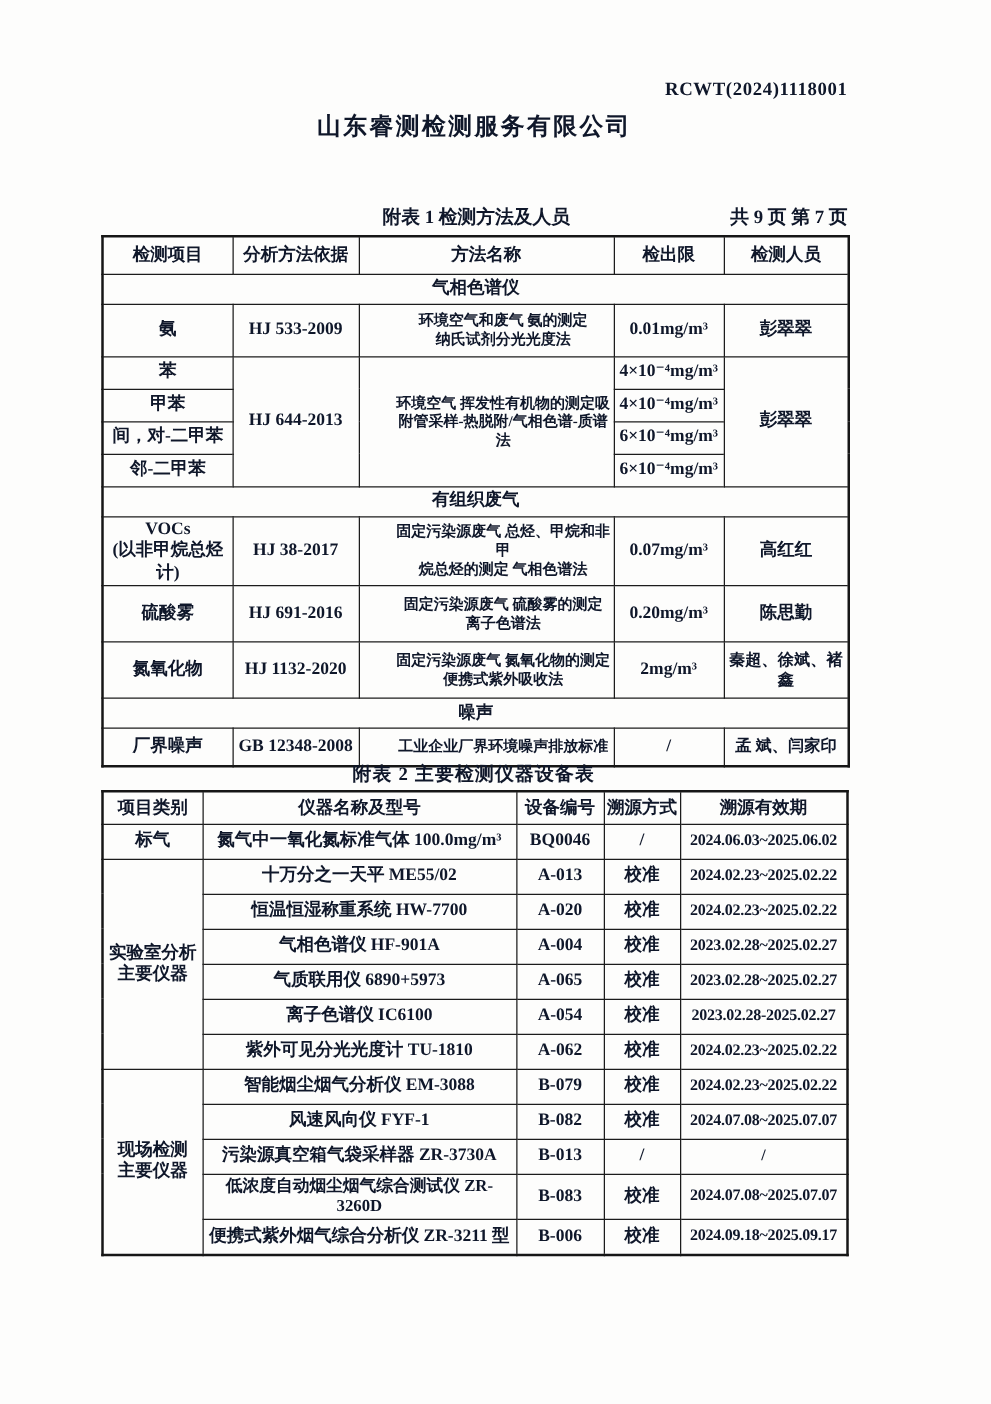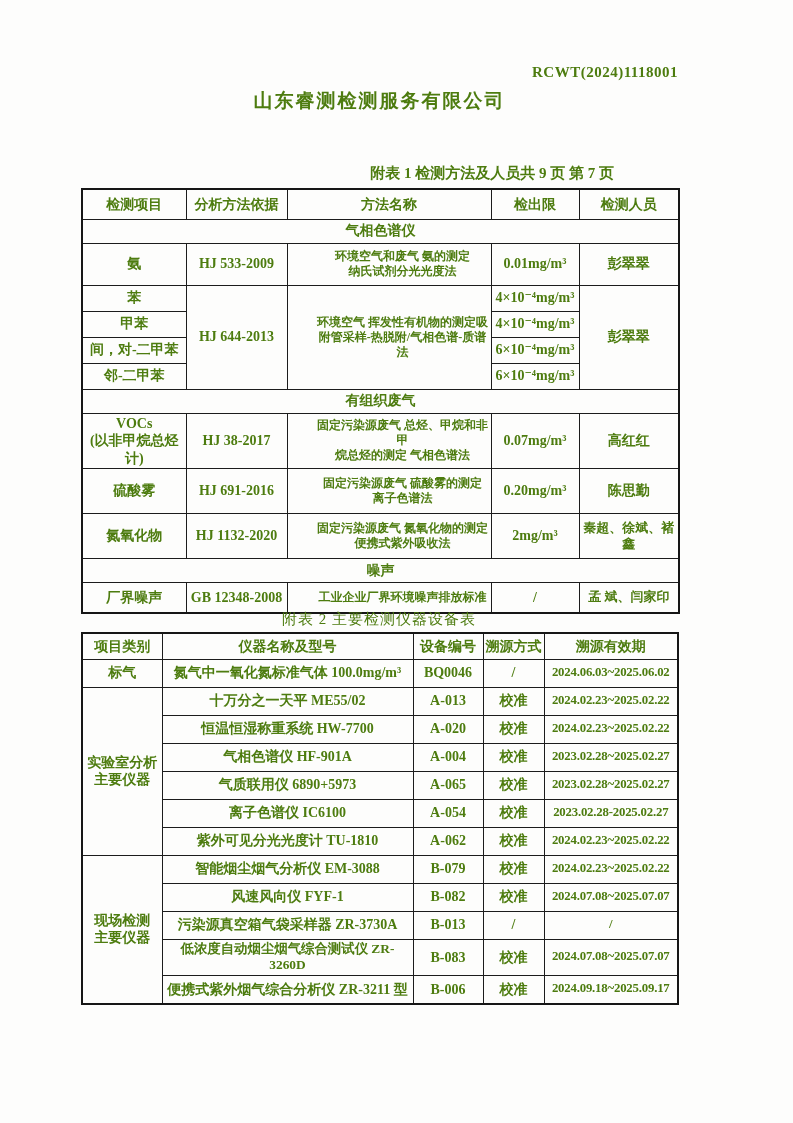--- a/index.html
+++ b/index.html
@@ -1,43 +1,43 @@
 <!DOCTYPE html>
 <html><head>
 <meta charset="utf-8">
 <style>
   * { margin:0; padding:0; box-sizing:border-box; }
   html,body { background:#e9e9e9; }
   .page {
     position:relative; width:793px; height:1123px; margin:0 auto;
-    background:#fdfdfc; color:#4d7c0f;
+    background:#fdfdfc; color:#0f172a;
     font-family:"Liberation Serif","DejaVu Serif",serif;
     overflow:hidden;
   }
   .report-no {
     position:absolute; top:64px; left:81px; width:597px;
     text-align:right; font-size:15px; font-weight:bold; letter-spacing:0.5px;
   }
   .company {
     position:absolute; top:88px; left:81px; width:597px;
     text-align:center; font-size:19px; font-weight:bold; letter-spacing:2px;
   }
   .title {
     position:absolute; top:120px; left:81px; width:597px;
     text-align:center; font-size:29px; font-weight:bold; letter-spacing:6px;
   }
   .caption-row {
     position:absolute; top:164px; left:81px; width:597px;
-    display:flex; justify-content:center; align-items:flex-end;
+    display:flex; justify-content:space-between; align-items:flex-end;
     font-size:15px; font-weight:bold;
   }
   .caption-row .t1cap { margin-left:225px; }
   .t2cap {
     position:absolute; top:610px; left:81px; width:596px;
-    text-align:center; font-size:15px; font-weight:normal; letter-spacing:1px;
+    text-align:center; font-size:15px; font-weight:bold; letter-spacing:1px;
   }
   table {
     position:absolute; border-collapse:collapse; table-layout:fixed;
     background:#fdfdfc;
   }
   #table1 { top:188px; left:81px; width:597px; }
   #table2 { top:632px; left:81px; width:596px; }
   td, th {
     border:1.6px solid #1c1c1c; text-align:center; vertical-align:middle;
     font-size:14px; font-weight:bold; padding:1px 2px; line-height:1.25;

